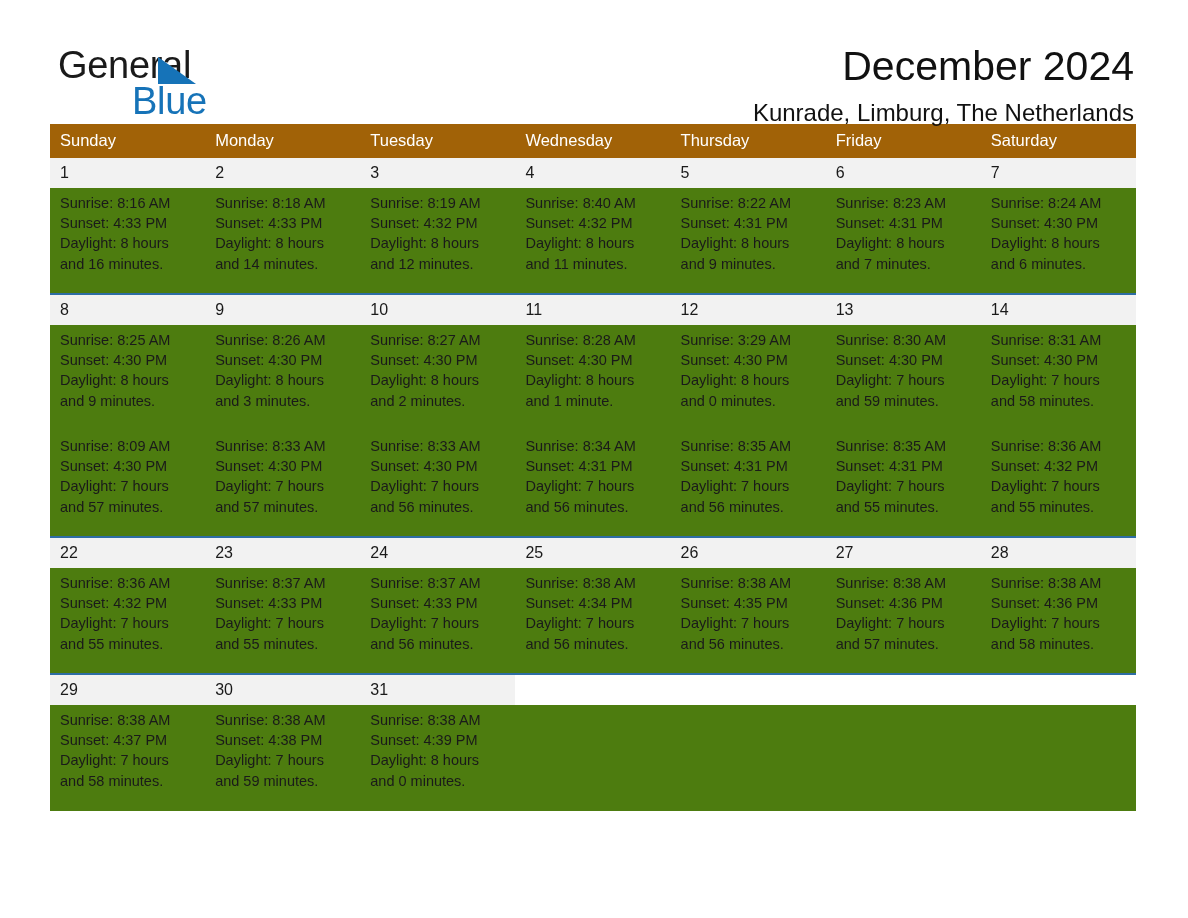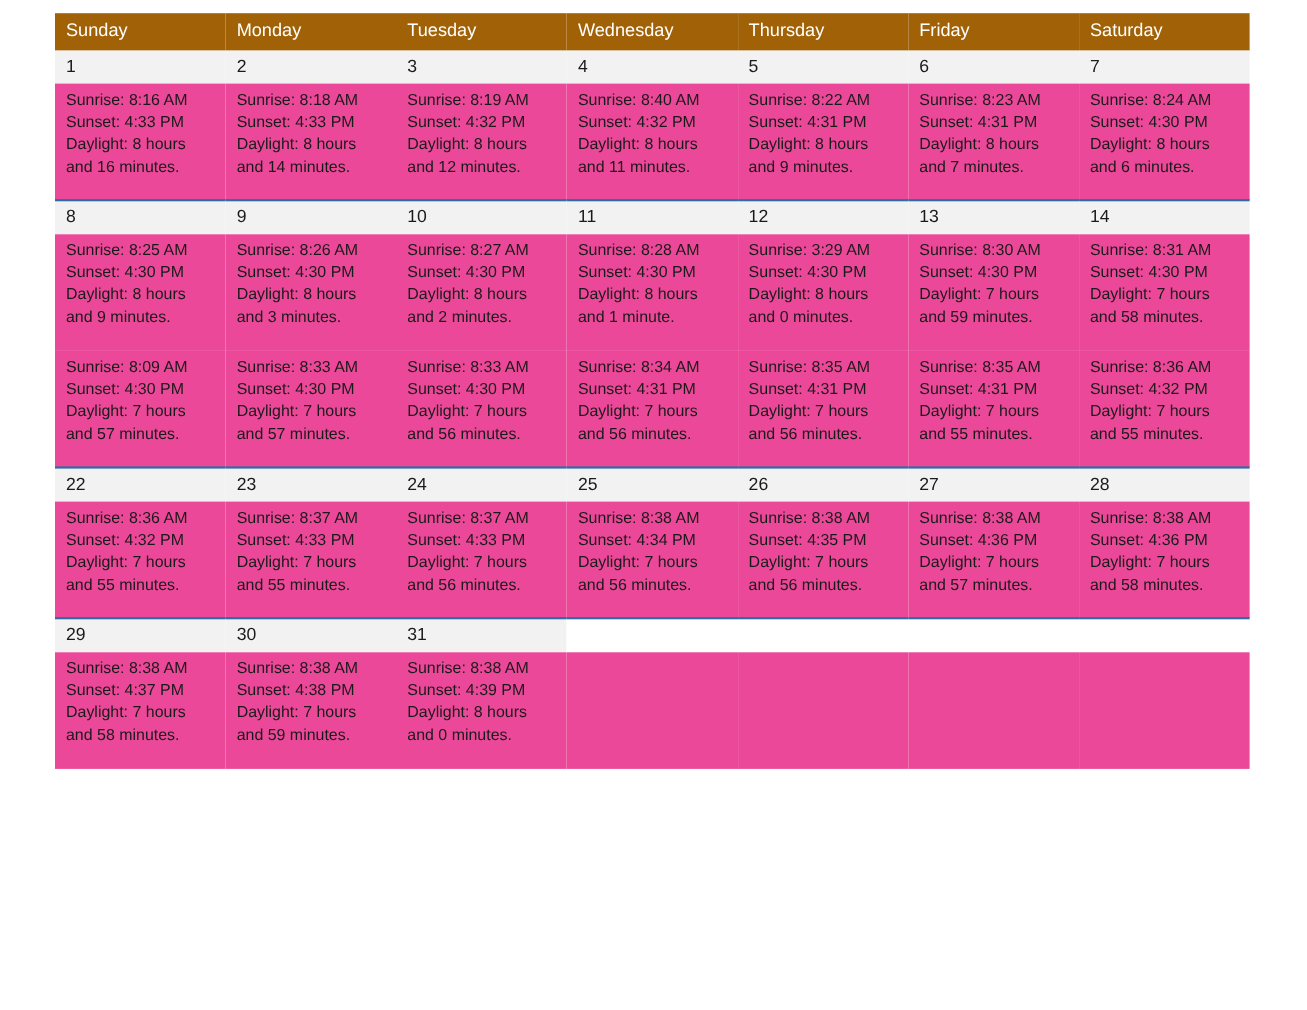--- a/index.html
+++ b/index.html
@@ -119,36 +119,47 @@
   }
   .daynum-row td.empty { background: #ffffff; }
   .daynum-row.with-rule td {
     border-top: 2px solid #2e6da4;
   }
   .daynum-row.with-rule td.empty {
     border-top: 2px solid #2e6da4;
   }
 
   .info-row td {
-    background: #ec4899;
+    background: #4d7c0f;
     font-size: 14.5px;
     line-height: 20.2px;
     color: #1a1a1a;
     padding: 5px 8px 18px 10px;
     height: 106px;
   }
   .info-line {
     white-space: nowrap;
   }
 </style>
 </head>
 <body>
 
 <div class="page">
 
+  <div class="header">
+    <div class="brand">
+      <span class="brand-general">General</span>
+      <span class="brand-triangle"></span>
+      <span class="brand-blue">Blue</span>
+    </div>
+    <div class="title-block">
+      <h1 class="month-title">December 2024</h1>
+      <h2 class="location">Kunrade, Limburg, The Netherlands</h2>
+    </div>
+  </div>
 
   <table class="calendar">
     <thead>
       <tr>
         <th>Sunday</th>
         <th>Monday</th>
         <th>Tuesday</th>
         <th>Wednesday</th>
         <th>Thursday</th>
         <th>Friday</th>

